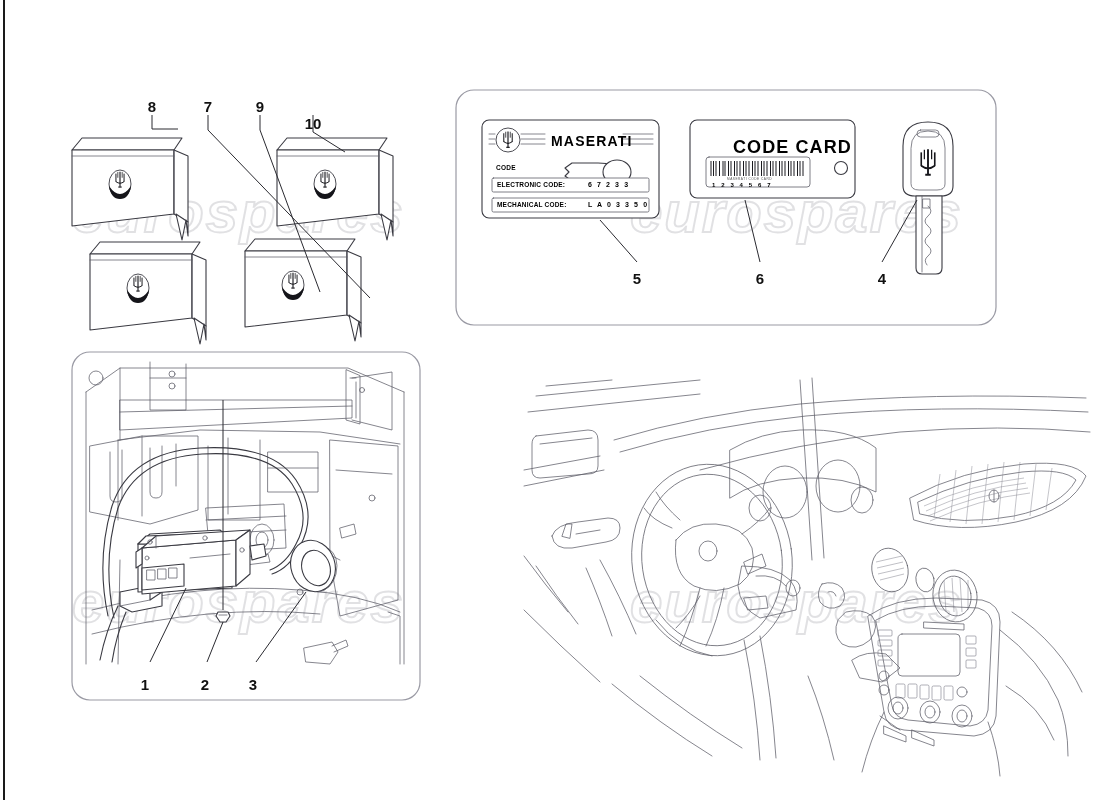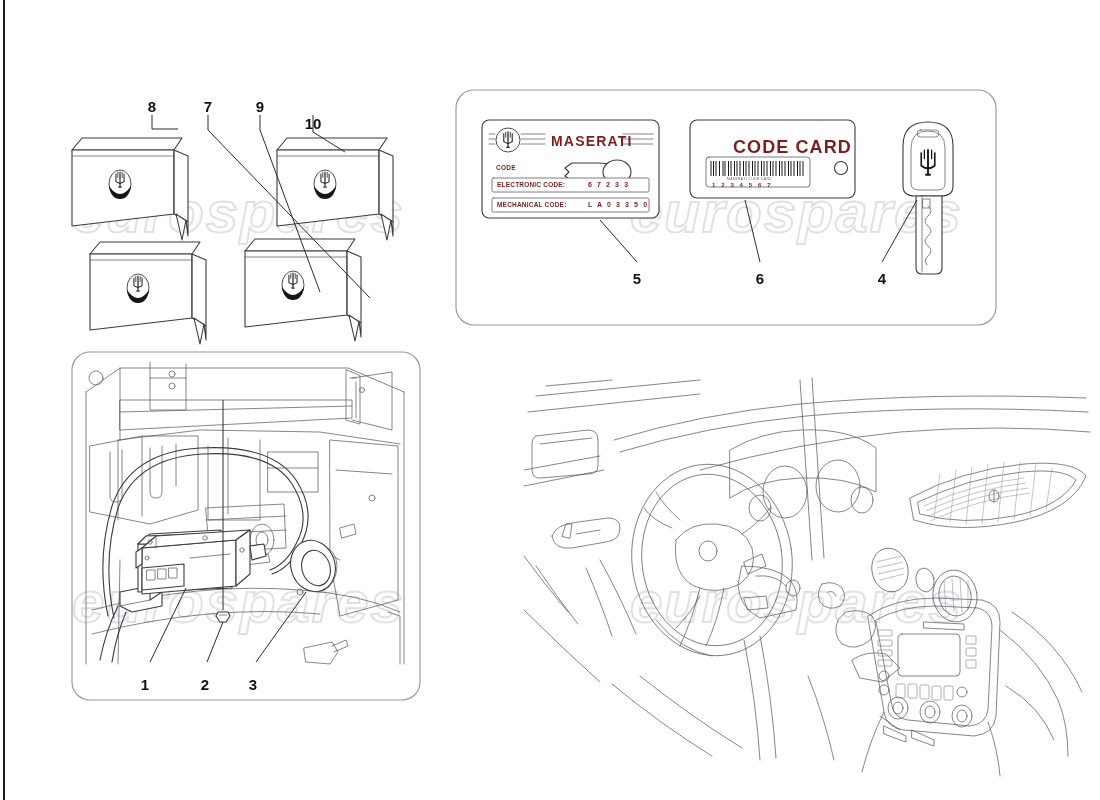--- a/index.html
+++ b/index.html
@@ -59,21 +59,21 @@
   .wm-band {
     position: absolute;
     left: 0;
     width: 1100px;
     pointer-events: none;
     overflow: hidden;
   }
   .card-text {
     position: absolute;
     font-family: "Liberation Sans", sans-serif;
-    color: #7f1d1d;
+    color: #000000;
     white-space: nowrap;
   }
   .t-maserati {
     font-size: 14px;
     font-weight: bold;
     letter-spacing: 1.2px;
   }
   .t-code {
     font-size: 6.5px;
     font-weight: bold;

